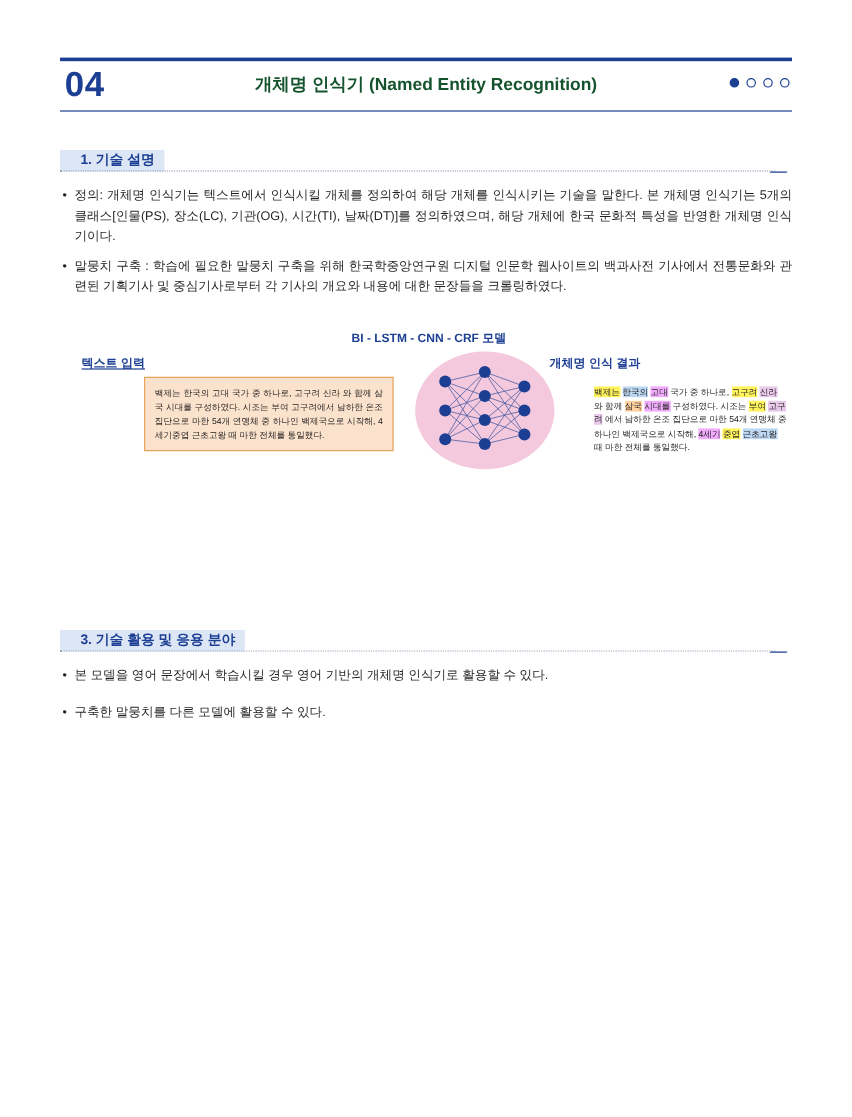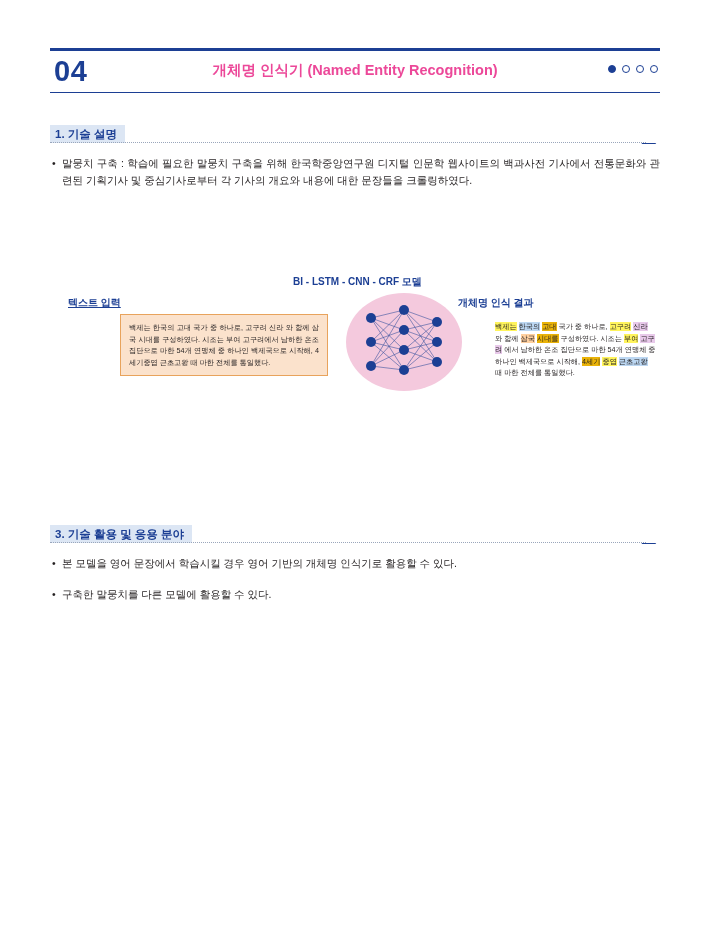--- a/index.html
+++ b/index.html
@@ -58,21 +58,21 @@
     line-height: 34px;
   }
   .header-title {
     position: absolute;
     left: 0;
     top: 13px;
     width: 610px;
     text-align: center;
     font-size: 14.5px;
     font-weight: bold;
-    color: #ec4899;
+    color: #14532d;
   }
   .dots {
     position: absolute;
     right: 2px;
     top: 17px;
     display: flex;
     gap: 6px;
     align-items: center;
   }
   .dot {
@@ -97,21 +97,21 @@
     height: 20px;
   }
   .sec-head .tag {
     position: absolute;
     left: 0;
     top: 0;
     font-size: 11.5px;
     font-weight: bold;
     color: #1c3f94;
     background: #dce6f4;
-    padding: 2px 8px 2px 5px;
+    padding: 2px 8px 2px 17px;
     line-height: 14px;
   }
   .sec-head .dotted {
     position: absolute;
     left: 0;
     right: 14px;
     top: 17px;
     border-bottom: 1px dotted #9aa6bb;
   }
   .sec-head .corner {
@@ -187,21 +187,21 @@
     width: 165px;
     height: 62px;
     box-sizing: border-box;
     padding: 7px 2px;
     font-size: 7.2px;
     line-height: 11.5px;
     color: #231f20;
     text-align: left;
   }
   .hl-y { background: #fff45c; }
-  .hl-g { background: #eab308; }
+  .hl-g { background: #f0abfc; }
   .hl-b { background: #bcd7f2; }
   .hl-p { background: #e8c9ea; }
   .hl-o { background: #ffd0a0; }
 
   .net {
     position: absolute;
     left: 295px;
     top: 20px;
     width: 118px;
     height: 100px;
@@ -228,20 +228,21 @@
     <div class="header-rule-bottom"></div>
   </div>
 
   <div class="section" style="top:125px;">
     <div class="sec-head">
       <span class="tag">1. 기술 설명</span>
       <span class="dotted"></span>
       <span class="corner"></span>
     </div>
     <div class="bullets">
+      <div class="bullet">정의: 개체명 인식기는 텍스트에서 인식시킬 개체를 정의하여 해당 개체를 인식시키는 기술을 말한다. 본 개체명 인식기는 5개의 클래스[인물(PS), 장소(LC), 기관(OG), 시간(TI), 날짜(DT)]를 정의하였으며, 해당 개체에 한국 문화적 특성을 반영한 개체명 인식기이다.</div>
       <div class="bullet">말뭉치 구축 : 학습에 필요한 말뭉치 구축을 위해 한국학중앙연구원 디지털 인문학 웹사이트의 백과사전 기사에서 전통문화와 관련된 기획기사 및 중심기사로부터 각 기사의 개요와 내용에 대한 문장들을 크롤링하였다.</div>
     </div>
   </div>
 
   <div class="figure">
     <div class="fig-label left">텍스트 입력</div>
     <div class="fig-label mid">BI - LSTM - CNN - CRF 모델</div>
     <div class="fig-label right">개체명 인식 결과</div>
 
     <div class="text-box">백제는 한국의 고대 국가 중 하나로, 고구려 신라 와 함께 삼국 시대를 구성하였다. 시조는 부여 고구려에서 남하한 온조 집단으로 마한 54개 연맹체 중 하나인 백제국으로 시작해, 4세기중엽 근초고왕 때 마한 전체를 통일했다.</div>

